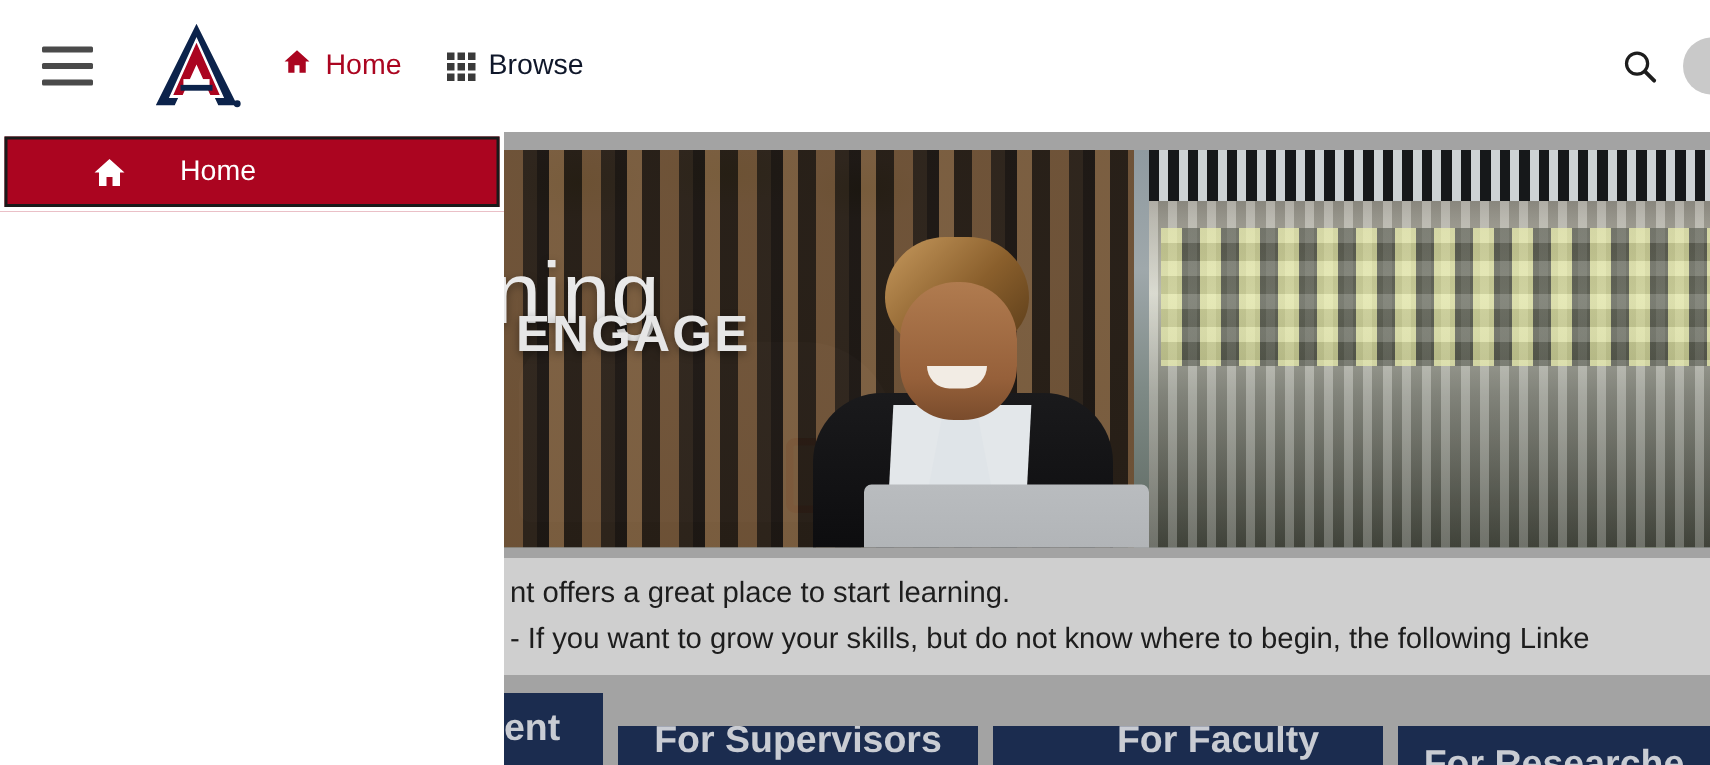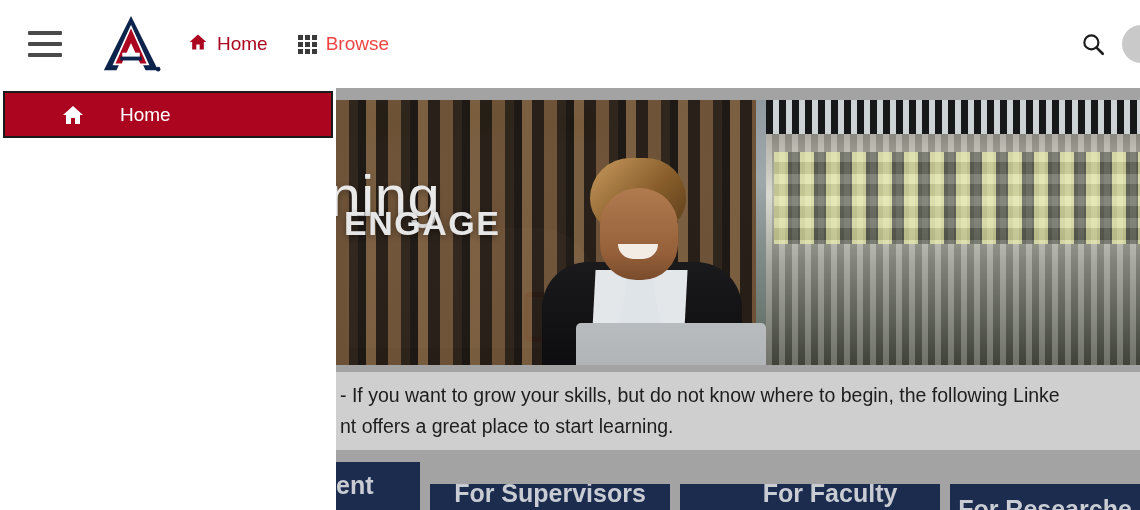--- a/index.html
+++ b/index.html
@@ -84,21 +84,21 @@
   }
   .nav-item {
     display: flex;
     align-items: center;
     gap: 9px;
     font-size: 19px;
     cursor: pointer;
     white-space: nowrap;
   }
   .nav-item.active { color: #ab0520; }
-  .nav-item.plain { color: #ef4444; }
+  .nav-item.plain { color: #0f172a; }
 
   .grid-icon {
     display: grid;
     grid-template-columns: repeat(3, 5px);
     grid-template-rows: repeat(3, 5px);
     gap: 2px;
   }
   .grid-icon i {
     display: block;
     background: #3a3a3a;
@@ -309,21 +309,21 @@
     font-weight: 700;
     display: flex;
     align-items: flex-end;
     justify-content: center;
     padding-bottom: 2px;
     box-sizing: border-box;
     overflow: hidden;
     white-space: nowrap;
   }
   .tbl-col.first {
-    width: 84px;
+    width: 66px;
     justify-content: flex-start;
     align-items: center;
     padding-left: 0;
     height: 48px;
   }
   .tbl-gap { width: 10px; background: #a3a3a3; flex: none; }
   .tbl-col.c2 { width: 240px; margin-top: 22px; height: 26px; text-align: right; }
   .tbl-col.c3 { width: 260px; margin-top: 22px; height: 26px; padding-left: 40px; }
   .tbl-col.c4 { flex: 1; margin-top: 22px; height: 42px; }
 
@@ -423,22 +423,22 @@
     <div class="person-face"></div>
     <div class="person-smile"></div>
     <div class="laptop"></div>
   </div>
 
   <div class="hero-title">arning</div>
   <div class="hero-sub">ENGAGE</div>
 </div>
 
 <div class="intro">
+  <p>nt offers a great place to start learning.</p>
   <p>- If you want to grow your skills, but do not know where to begin, the following Linke</p>
-  <p>nt offers a great place to start learning.</p>
 </div>
 
 <div class="tbl">
   <div class="tbl-col first">ent</div>
   <div class="tbl-gap"></div>
   <div class="tbl-col c2">For Supervisors</div>
   <div class="tbl-gap"></div>
   <div class="tbl-col c3">For Faculty</div>
   <div class="tbl-gap"></div>
   <div class="tbl-col c4">For Researche</div>

